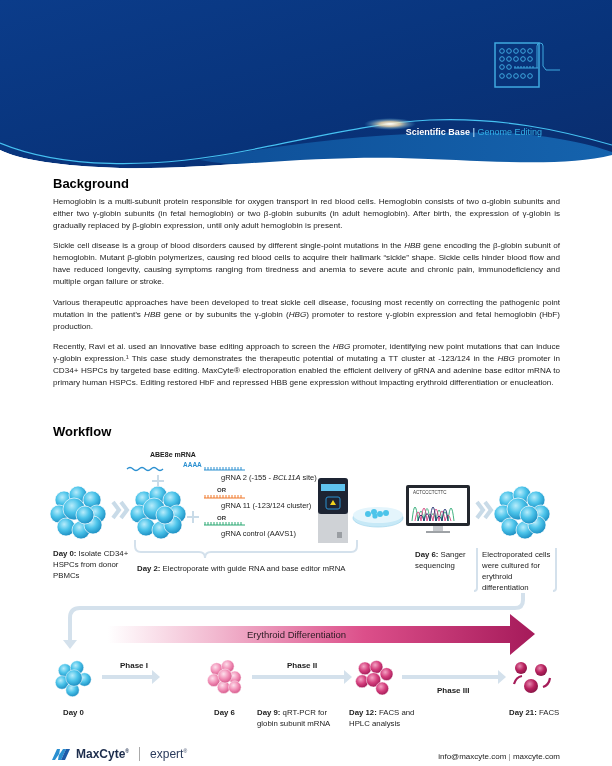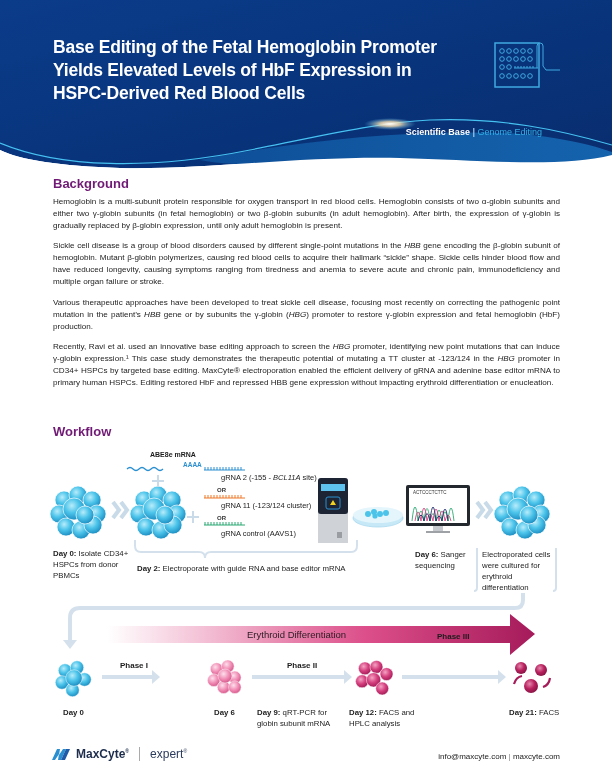--- a/index.html
+++ b/index.html
@@ -11,21 +11,21 @@
   .header svg.bg { position: absolute; left: 0; top: 0; }
   .title { position: absolute; left: 53px; top: 36px; width: 420px; color: #fff; font-weight: bold;
            font-size: 17.5px; line-height: 23px; letter-spacing: -0.2px; }
   .title div { white-space: nowrap; }
   .brief { position: absolute; right: 70px; top: 127px; font-size: 9px; font-weight: bold; color: #fff; }
   .brief .sep { color: #9ec9ea; }
   .brief .cat { color: #33b0e6; font-weight: normal; }
   .plate-icon { position: absolute; left: 490px; top: 40px; }
 
   
-  .section-title { position: absolute; left: 53px; font-size: 13px; font-weight: bold; color: #701a75; }
+  .section-title { position: absolute; left: 53px; font-size: 13px; font-weight: bold; color: #000000; }
   .para { position: absolute; left: 53px; width: 507px; font-size: 8.1px; line-height: 12px; text-align: justify; color: #1c1c1c; }
   .para i { font-style: italic; }
 
   
   .wf-label { position: absolute; font-size: 7.8px; line-height: 11px; color: #1c1c1c; }
   .wf-label b { font-weight: bold; }
   .small-label { position: absolute; font-size: 7.5px; color: #1c1c1c; white-space: nowrap; padding-left: 17px; }
   .phase-label { position: absolute; font-size: 8px; font-weight: bold; color: #1c1c1c; }
   .or { position: absolute; font-size: 6px; font-weight: bold; color: #333; }
   .abs { position: absolute; }
@@ -83,25 +83,20 @@
       <circle cx="12" cy="36" r="2.3"></circle>
         <circle cx="19" cy="36" r="2.3"></circle>
         <circle cx="26" cy="36" r="2.3"></circle>
         <circle cx="33" cy="36" r="2.3"></circle>
         <circle cx="40" cy="36" r="2.3"></circle>
       <path d="M24 28 H48 M25 28 v-2 M28 28 v-2 M31 28 v-2 M34 28 v-2 M37 28 v-2 M40 28 v-2 M43 28 v-2"></path>
       <path d="M47 28 V6 a3 3 0 0 1 6 0 V26 l3 4 H70"></path>
     </g>
   </svg>
 
-  <div class="title">
-    <div>Base Editing of the Fetal Hemoglobin Promoter</div>
-    <div>Yields Elevated Levels of HbF Expression in</div>
-    <div>HSPC-Derived Red Blood Cells</div>
-  </div>
 
   <div class="brief">
     <span>Scientific Base</span>
     <span class="sep">|</span>
     <span class="cat">Genome Editing</span>
   </div>
 </div>
 
 <div class="section-title" style="top:176px;">Background</div>
 
@@ -295,21 +290,21 @@
 
 <div class="wf-label" style="left:53px;top:548px;width:80px;"><b>Day 0:</b><span> Isolate CD34+ HSPCs from donor PBMCs</span></div>
 <div class="wf-label" style="left:137px;top:563px;width:260px;"><b>Day 2:</b><span> Electroporate with guide RNA and base editor mRNA</span></div>
 <div class="wf-label" style="left:415px;top:549px;width:60px;"><b>Day 6:</b><span> Sanger sequencing</span></div>
 <div class="wf-label" style="left:482px;top:549px;width:74px;">Electroporated cells were cultured for erythroid differentiation</div>
 
 <div class="abs" style="left:247px;top:629px;font-size:9.5px;font-weight:normal;color:#2a1a22;">Erythroid Differentiation</div>
 
 <div class="phase-label" style="left:120px;top:661px;">Phase I</div>
 <div class="phase-label" style="left:287px;top:661px;">Phase II</div>
-<div class="phase-label" style="left:437px;top:632px;">Phase III</div>
+<div class="phase-label" style="left:437px;top:686px;">Phase III</div>
 
 <div class="wf-label" style="left:63px;top:707px;font-weight:bold;">Day 0</div>
 <div class="wf-label" style="left:214px;top:707px;font-weight:bold;">Day 6</div>
 <div class="wf-label" style="left:257px;top:707px;width:85px;"><b>Day 9:</b><span> qRT-PCR for globin subunit mRNA</span></div>
 <div class="wf-label" style="left:349px;top:707px;width:75px;"><b>Day 12:</b><span> FACS and HPLC analysis</span></div>
 <div class="wf-label" style="left:509px;top:707px;width:70px;"><b>Day 21:</b><span> FACS</span></div>
 
 <div class="logo">
   <svg width="18" height="11" viewBox="0 0 18 11">
     <path d="M0 11 L5 0 H8 L7 6 L11 0 H14 L9 11 H6 L7 5 L3 11 Z" fill="#2a8fd0"></path>

